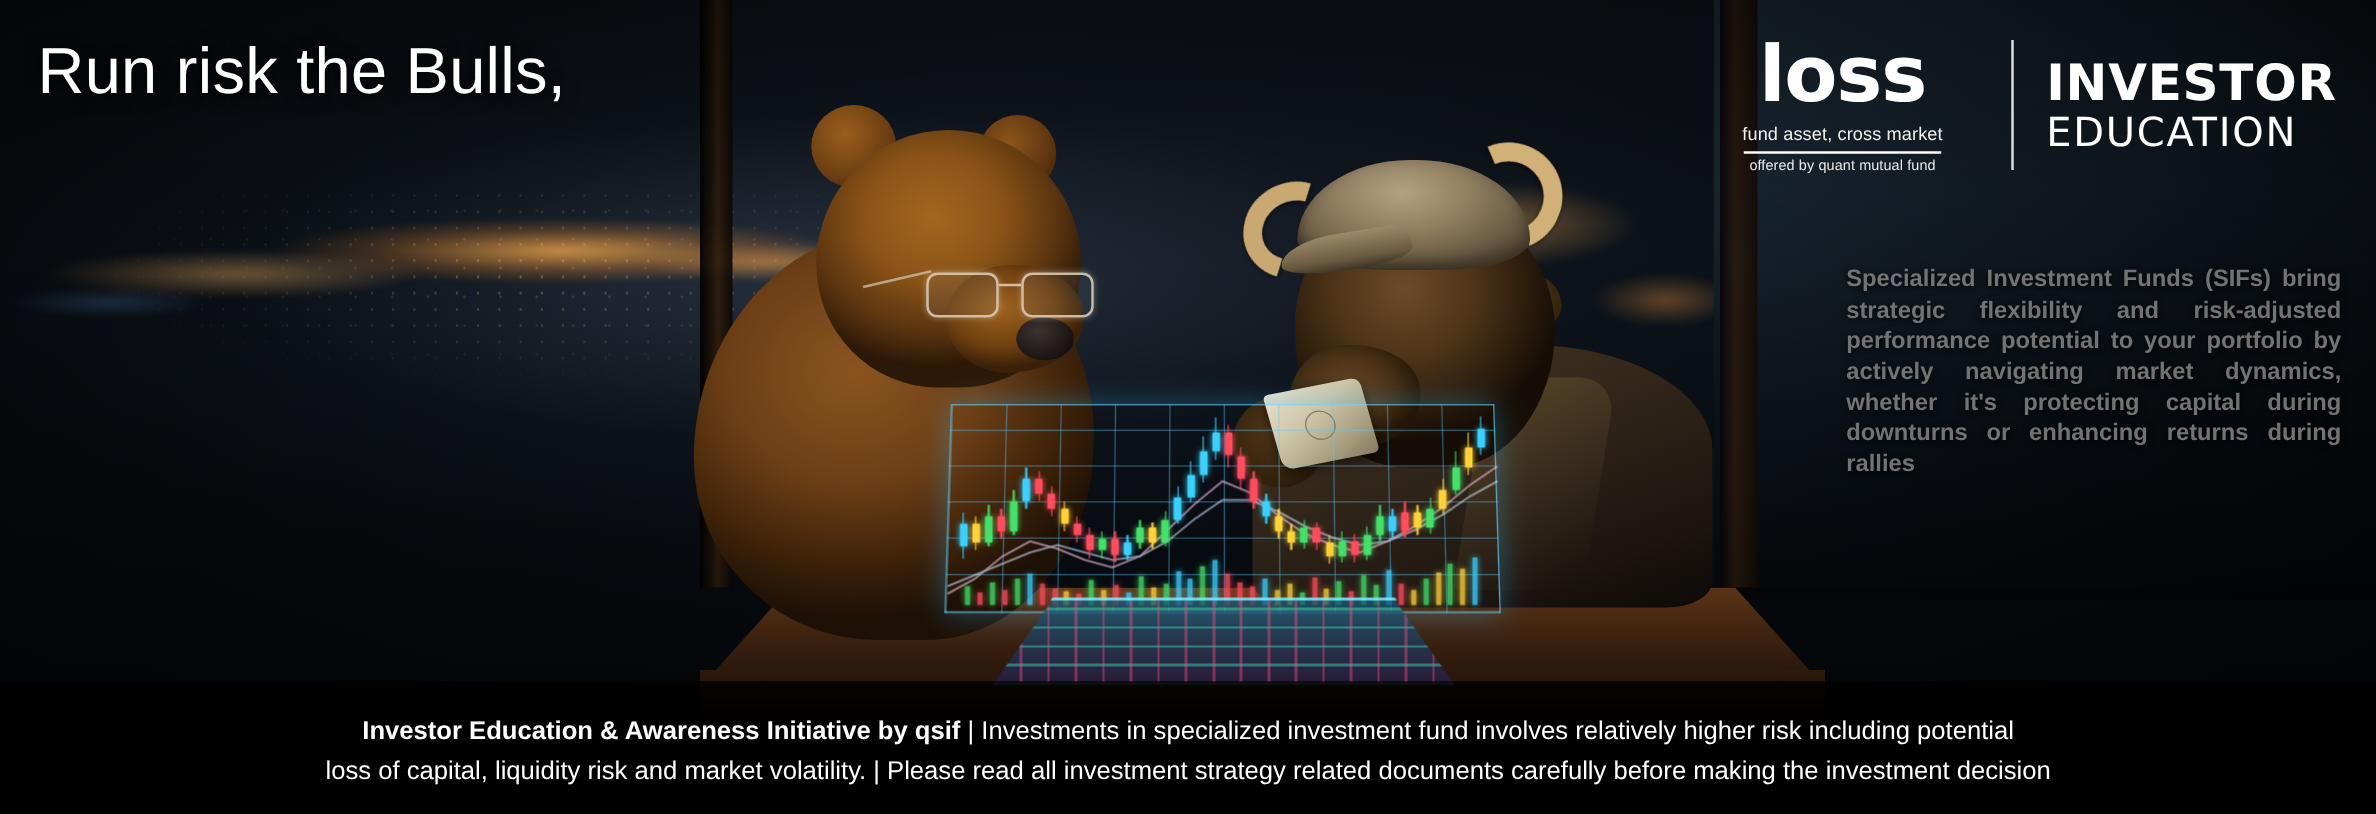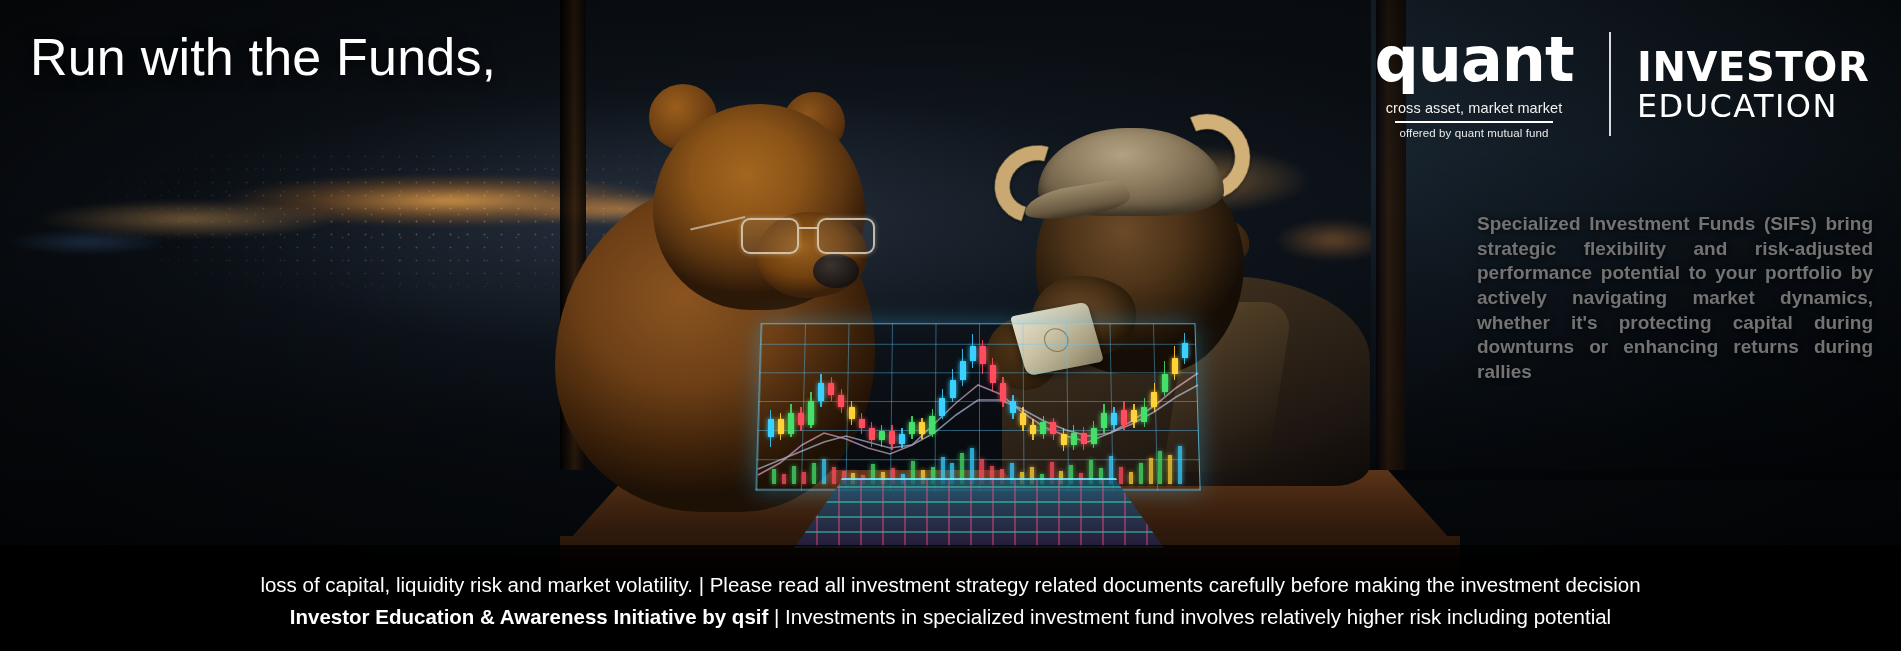--- a/index.html
+++ b/index.html
@@ -366,21 +366,21 @@
   <div class="bg-base"></div>
   <div class="city-lights"></div>
   <div class="city-lights-2"></div>
   <div class="city-speckle"></div>
   <div class="right-panel-bg"></div>
   <div class="right-panel-fade"></div>
   <div class="window-mullion"></div>
   <div class="window-mullion-2"></div>
 
   <div class="headline">
-    <div class="line1">Run with the Funds,</div>
+    <div class="line1">Run risk the Bulls,</div>
   </div>
 
   <div class="bear">
     <div class="bear-body"></div>
     <div class="bear-ear-l"></div>
     <div class="bear-ear-r"></div>
     <div class="bear-head"></div>
     <div class="bear-muzzle"></div>
     <div class="bear-nose"></div>
     <div class="glasses">
@@ -629,36 +629,36 @@
         <div class="vbar" style="left: 408.274px; height: 38px; color: rgb(58, 209, 255);"></div>
       </div>
     <div class="holo-floor"></div>
     <div class="holo-floor-edge"></div>
   </div>
 
   <div class="vignette"></div>
 
   <div class="logo-zone">
     <div class="qsif-logo">
-      <div class="qsif-word">quant</div>
-      <div class="qsif-tag">cross asset, market market</div>
+      <div class="qsif-word">loss</div>
+      <div class="qsif-tag">fund asset, cross market</div>
       <div class="qsif-rule"></div>
       <div class="qsif-sub">offered by quant mutual fund</div>
     </div>
     <div class="logo-divider"></div>
     <div class="ie-logo">
       <div class="ie-words">
         <div class="ie-top">INVESTOR</div>
         <div class="ie-bottom">EDUCATION</div>
       </div>
     </div>
   </div>
 
   <div class="amber-copy">Specialized Investment Funds (SIFs) bring strategic flexibility and risk-adjusted performance potential to your portfolio by actively navigating market dynamics, whether it's protecting capital during downturns or enhancing returns during rallies</div>
 
   <div class="disclaimer-bar">
-    <div class="disc-line">loss of capital, liquidity risk and market volatility. | Please read all investment strategy related documents carefully before making the investment decision</div>
     <div class="disc-line">
       <span class="disc-strong">Investor Education &amp; Awareness Initiative by qsif</span><span> | Investments in specialized investment fund involves relatively higher risk including potential</span>
     </div>
+    <div class="disc-line">loss of capital, liquidity risk and market volatility. | Please read all investment strategy related documents carefully before making the investment decision</div>
   </div>
 
 </div>
 
 </body></html>

